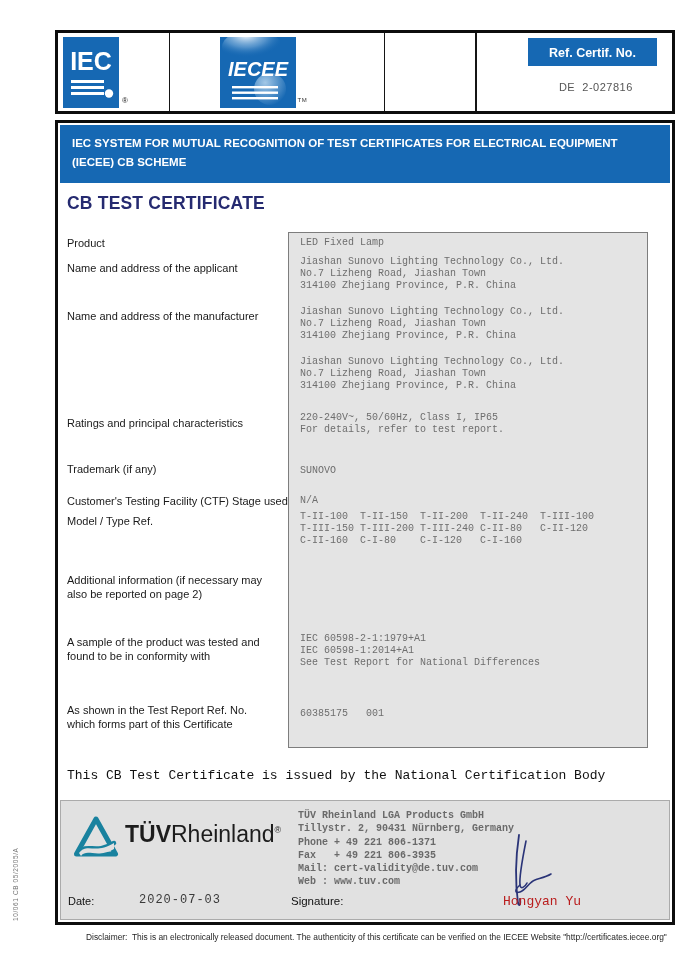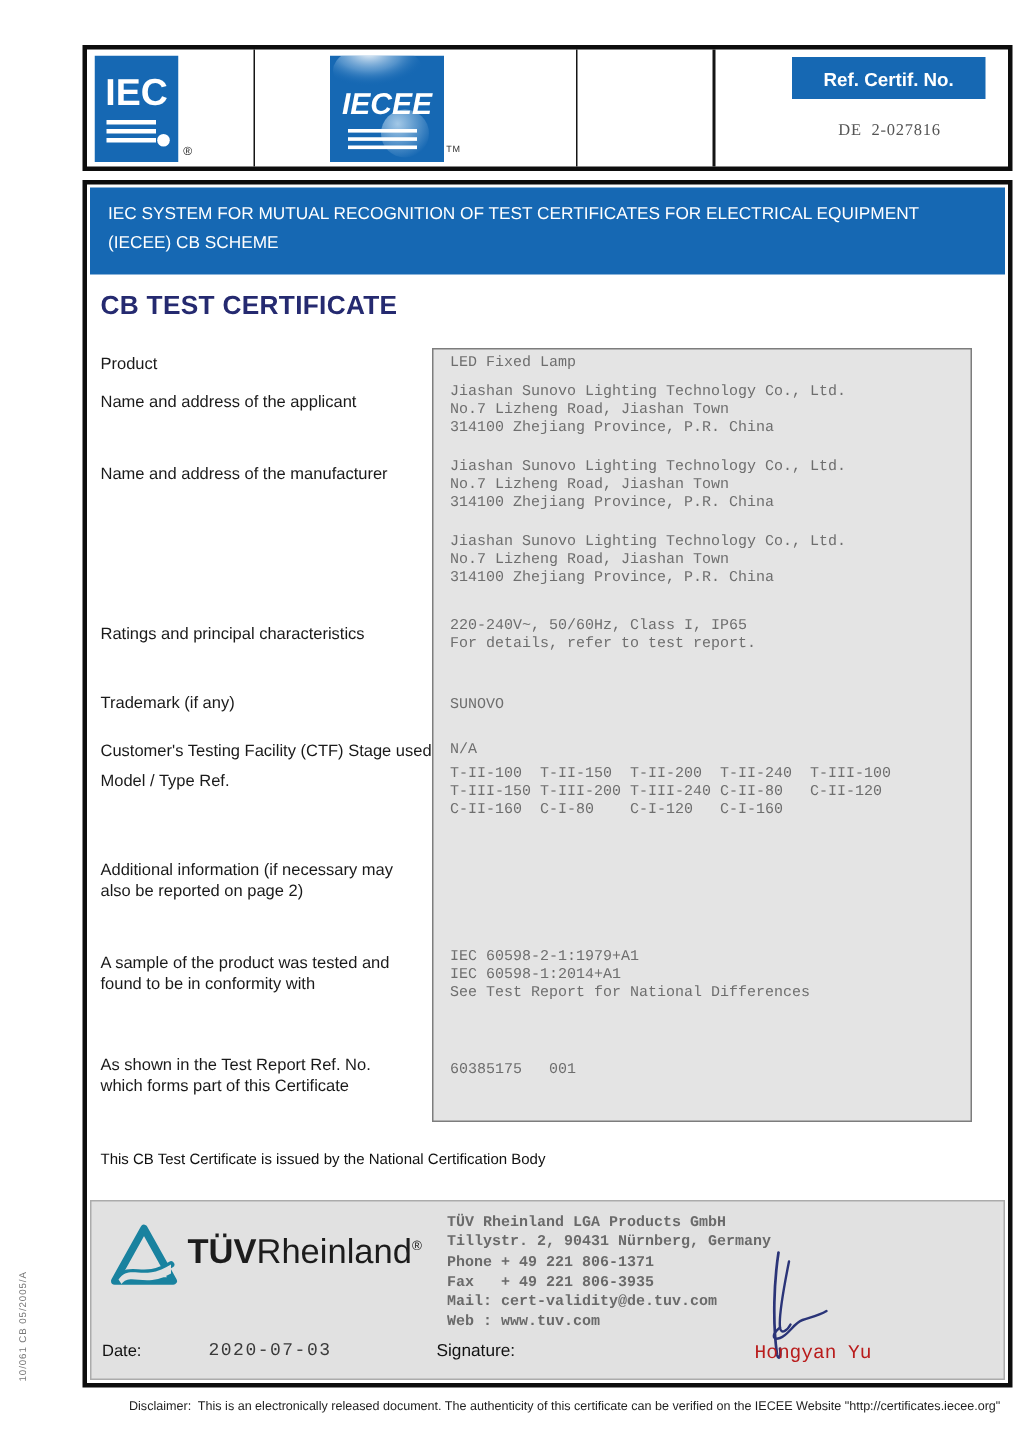--- a/index.html
+++ b/index.html
@@ -22,32 +22,32 @@
   .hdr-spacer { flex:1; }
   .hdr-div2a { width:1px; background:#151515; }
   .hdr-gap { width:4px; }
   .hdr-div2b { width:3px; background:#151515; }
   .ref-section { width:256px; position:relative; }
   .ref-bar {
     margin:5px 15px 0 7px; height:28px; background:#1668b3;
     color:#fff; font-weight:bold; font-size:12.5px; line-height:30px; text-align:center;
   }
   .ref-value {
-    margin:15px 0 0 38px; font-family:Liberation Serif, serif;
+    margin:15px 0 0 38px; font-family:Liberation Sans, sans-serif;
     font-size:11px; color:#555; white-space:pre; letter-spacing:.5px;
   }
 
   
   .main-box {
     position:absolute; left:55px; top:120px; width:620px; height:805px;
     border:3px solid #0d0d0d; background:#fff;
   }
   .banner {
     position:absolute; left:2px; top:2px; right:2px; height:58px;
-    background:#1668b3; color:#fff; font-weight:normal; font-size:11.5px;
+    background:#1668b3; color:#fff; font-weight:bold; font-size:11.5px;
     padding:9px 12px 0 12px; line-height:19px;
   }
   .cert-title {
     position:absolute; left:9px; top:70px; color:#252a70;
     font-size:17.5px; font-weight:bold; letter-spacing:.2px;
   }
 
   .rows { position:absolute; left:0; top:109px; width:614px; height:516px; }
   .panel {
     position:absolute; left:230px; top:0; width:360px; height:516px;
@@ -68,21 +68,21 @@
   .l3{top:127px} .v3{top:124px}
   .l4{top:185px} .v4{top:180px}
   .l5{top:231px} .v5{top:233px}
   .l6{top:263px; white-space:nowrap; width:260px} .v6{top:263px}
   .l7{top:283px} .v7{top:279px}
   .l8{top:342px} .v8{top:342px}
   .l9{top:404px} .v9{top:401px}
   .l10{top:472px}.v10{top:476px}
 
   .statement {
-    position:absolute; left:9px; top:645px; font-size:10px; color:#111;
+    position:absolute; left:9px; top:645px; font-size:13px; color:#111;font-family:Liberation Mono, monospace;
   }
 
   
   .band {
     position:absolute; left:2px; top:677px; width:610px; height:120px;
     background:#e1e1e1; border:1px solid #ababab;
   }
   .tuv-logo-svg { position:absolute; left:12px; top:14px; }
   .tuv-logo-text { position:absolute; left:64px; top:20px; font-size:23px; color:#1c1c1c; }
   .tuv-logo-text .b { font-weight:bold; }

